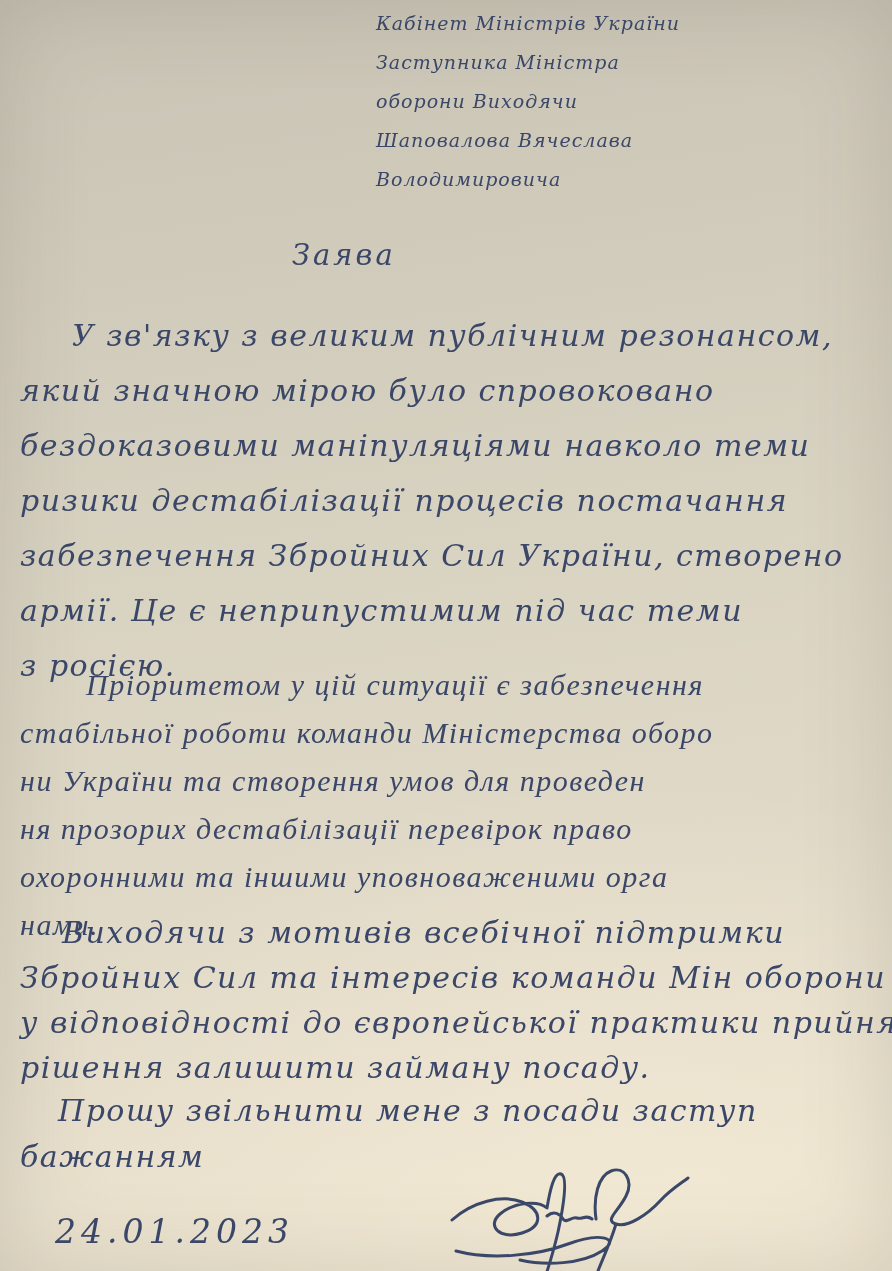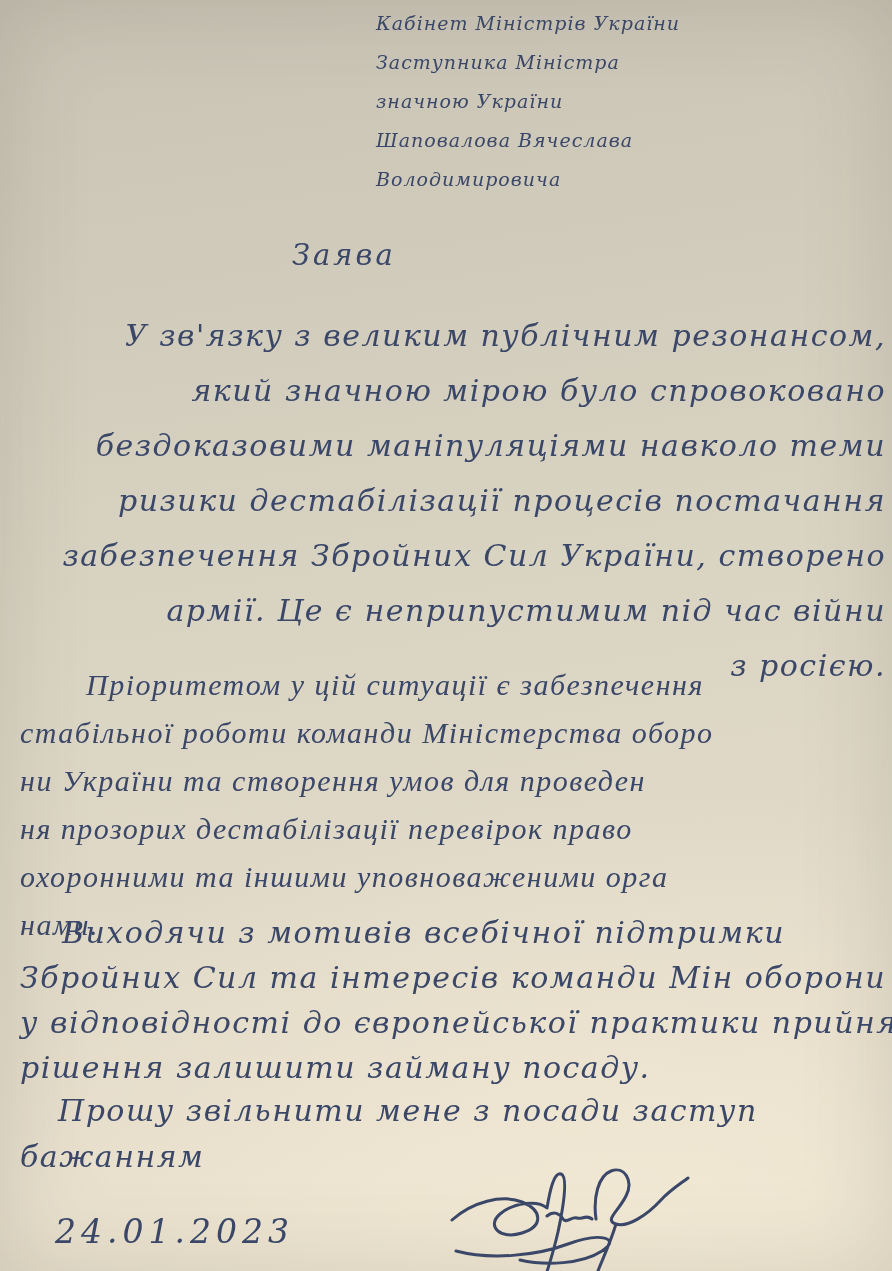--- a/index.html
+++ b/index.html
@@ -24,21 +24,21 @@
   .line{white-space:nowrap;}
   .addressee{
     position:absolute;left:376px;top:4px;
     font-size:19px;line-height:39px;letter-spacing:1px;
   }
   .doc-title{
     position:absolute;left:292px;top:238px;
     font-size:29px;letter-spacing:3px;
   }
   .para{position:absolute;left:20px;right:6px;font-size:30px;letter-spacing:1.5px;}
-  .p1{top:308px;line-height:55px;text-align:right;}
+  .p1{top:308px;line-height:55px;}
   .p2{top:661px;line-height:48px;font-family:Liberation Serif, serif;}
   .p3{top:910px;line-height:45px;}
   .p4{top:1088px;line-height:46px;}
   .p1 .first{padding-left:52px;}
   .p2 .first{padding-left:66px;}
   .p3 .first{padding-left:42px;}
   .p4 .first{padding-left:38px;}
   .date{
     position:absolute;left:55px;top:1212px;
     font-size:33px;letter-spacing:5px;
@@ -50,34 +50,34 @@
   .signature svg{display:block;width:100%;height:100%;}
 </style>
 </head>
 <body>
 
 <div class="page">
 
   <div class="addressee">
     <div class="line">Кабінет Міністрів України</div>
     <div class="line">Заступника Міністра</div>
-    <div class="line">значною України</div>
+    <div class="line">оборони Виходячи</div>
     <div class="line">Шаповалова Вячеслава</div>
     <div class="line">Володимировича</div>
   </div>
 
   <div class="doc-title">Заява</div>
 
   <div class="para p1">
     <div class="line first">У зв'язку з великим публічним резонансом,</div>
     <div class="line">який значною мірою було спровоковано</div>
     <div class="line">бездоказовими маніпуляціями навколо теми</div>
     <div class="line">ризики дестабілізації процесів постачання</div>
     <div class="line">забезпечення Збройних Сил України, створено</div>
-    <div class="line">армії. Це є неприпустимим під час війни</div>
+    <div class="line">армії. Це є неприпустимим під час теми</div>
     <div class="line">з росією.</div>
   </div>
 
   <div class="para p2">
     <div class="line first">Пріоритетом у цій ситуації є забезпечення</div>
     <div class="line">стабільної роботи команди Міністерства оборо</div>
     <div class="line">ни України та створення умов для проведен</div>
     <div class="line">ня прозорих дестабілізації перевірок право</div>
     <div class="line">охоронними та іншими уповноваженими орга</div>
     <div class="line">нами.</div>

